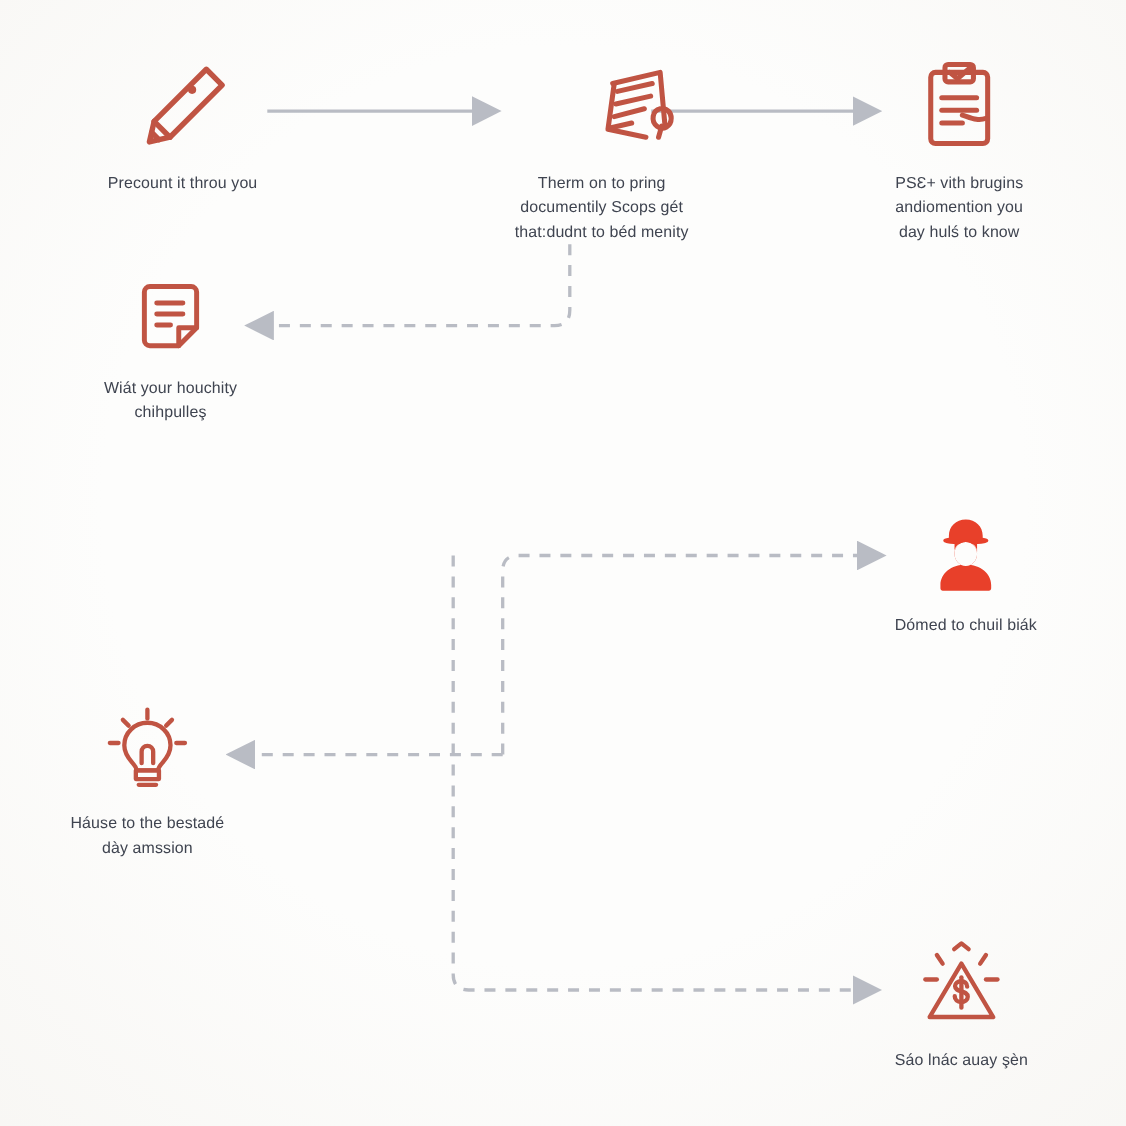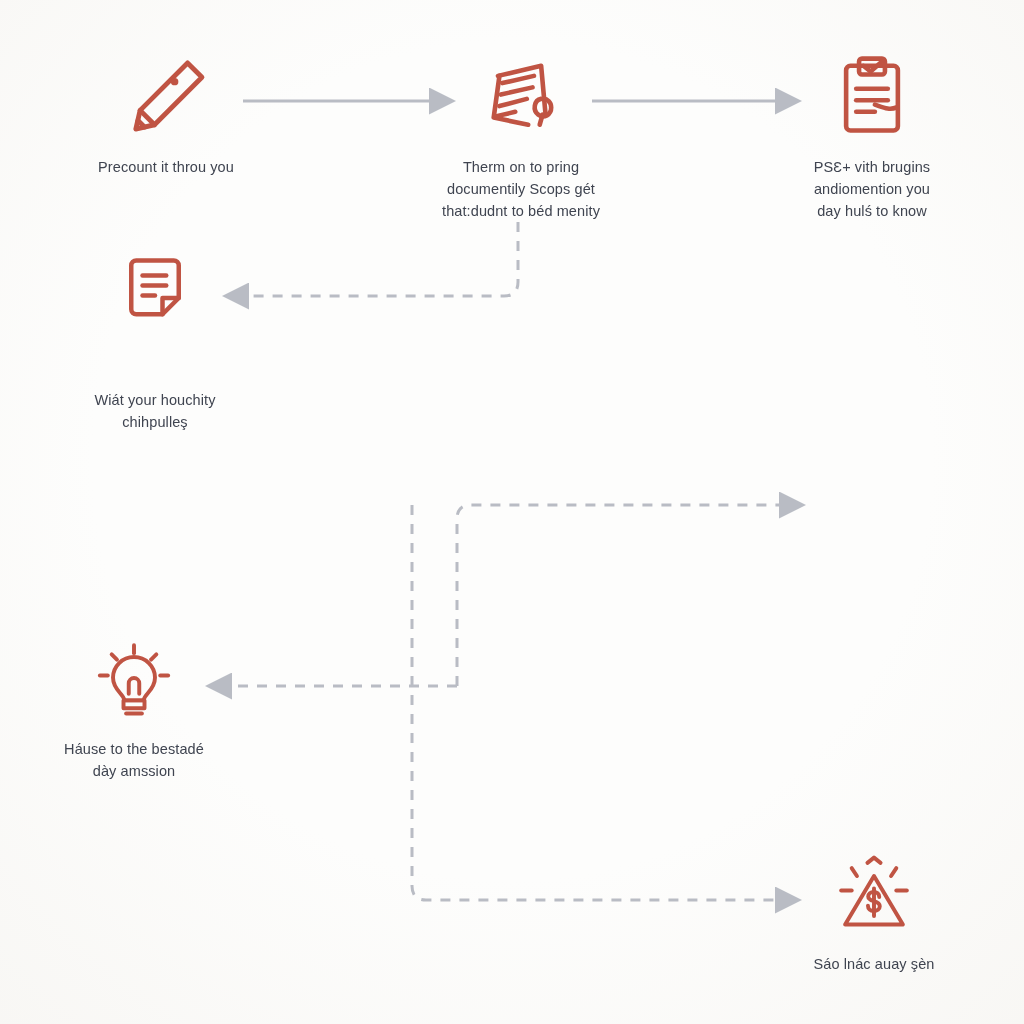--- a/index.html
+++ b/index.html
@@ -88,21 +88,21 @@
       <svg width="92" height="92" viewBox="0 0 64 64" fill="none" stroke="#c05443" stroke-width="3.4" stroke-linecap="round" stroke-linejoin="round">
         <path d="M47,9 L57,19 L24,52 L11,55 L14,42 Z"></path>
         <path d="M14,42 L24,52"></path>
         <path d="M12.5,49 L17,53.5"></path>
         <circle cx="38" cy="22" r="2.6" fill="#c05443" stroke="none"></circle>
       </svg>
     </span>
     <div class="caption">Precount it throu you</div>
   </div>
 
-  <div class="node" style="left:401px; top:50px; width:240px;">
+  <div class="node" style="left:386px; top:50px; width:240px;align-items:flex-end;">
     <span class="icon">
       <svg width="92" height="92" viewBox="0 0 64 64" fill="none" stroke="#c05443" stroke-width="3.2" stroke-linecap="round" stroke-linejoin="round">
         <path d="M16,18 L46,11 L49,44"></path>
         <path d="M17,18 L13,47 L37,52"></path>
         <path d="M19,23 L41,18"></path>
         <path d="M18,31 L40,26"></path>
         <path d="M17,39 L36,34"></path>
         <path d="M15,46 L28,43"></path>
         <path d="M46,34 c-5,1 -6,8 -2,11 c4,3 9,0 9,-5 c0,-4 -3,-6 -5,-6"></path>
         <path d="M47,45 L45,52"></path>
@@ -123,34 +123,53 @@
         <path d="M21,35 L43,35"></path>
         <path d="M21,43 L34,43"></path>
         <path d="M34,38 c6,2 10,4 15,2"></path>
       </svg>
     </span>
     <div class="caption">PSƐ+ vith brugins
 andiomention you
 day hulś to know</div>
   </div>
 
-  <div class="node" style="left:35px; top:248px; width:240px;gap:47px;">
+  <div class="node" style="left:35px; top:248px; width:240px;">
     <span class="icon">
       <svg width="80" height="80" viewBox="0 0 64 64" fill="none" stroke="#c05443" stroke-width="3.6" stroke-linecap="round" stroke-linejoin="round">
         <path d="M13,14 a4,4 0 0 1 4,-4 L47,10 a4,4 0 0 1 4,4 L51,40 L38,53 L17,53 a4,4 0 0 1 -4,-4 Z"></path>
         <path d="M51,40 L38,40 L38,53"></path>
         <path d="M22,22 L41,22"></path>
         <path d="M22,30 L41,30"></path>
         <path d="M22,38 L32,38"></path>
       </svg>
     </span>
     <div class="caption">Wiát your houchity
 chihpulleş</div>
   </div>
 
+  <div class="node" style="left:758px; top:462px; width:240px;">
+    <span class="icon">
+      <svg width="82" height="82" viewBox="0 0 64 64">
+        <g fill="#e8402a">
+          <path d="M32,8 c-7,0 -12,5 -12,11.5 L20,21 c-2.5,0.3 -4,1 -4,2 c0,1.2 2,2 5,2.3
+                   c3,0.3 7.5,0.5 11,0.5 c3.5,0 8,-0.2 11,-0.5 c3,-0.3 5,-1.1 5,-2.3
+                   c0,-1 -1.5,-1.7 -4,-2 L44,19.5 C44,13 39,8 32,8 Z"></path>
+          <path d="M32,24 c-4.6,0 -8,3.6 -8,8.4 c0,4.8 3.4,8.6 8,8.6 c4.6,0 8,-3.8 8,-8.6
+                   c0,-4.8 -3.4,-8.4 -8,-8.4 Z"></path>
+          <path d="M32,40 c-10.5,0 -18,6.6 -18,14.5 L14,57 a1.5,1.5 0 0 0 1.5,1.5 L48.5,58.5
+                   A1.5,1.5 0 0 0 50,57 L50,54.5 C50,46.6 42.5,40 32,40 Z"></path>
+        </g>
+        <path d="M32,24 c-4.6,0 -8,3.6 -8,8.4 c0,4.8 3.4,8.6 8,8.6 c4.6,0 8,-3.8 8,-8.6
+                 c0,-4.8 -3.4,-8.4 -8,-8.4 Z" fill="#fdfdfc"></path>
+        <path d="M24,31 c0,-4 3.5,-7 8,-7 c4.5,0 8,3 8,7 L40,22 L24,22 Z" fill="#e8402a"></path>
+      </svg>
+    </span>
+    <div class="caption">Dómed to chuil biák</div>
+  </div>
 
   <div class="node" style="left:754px; top:855px; width:240px;">
     <span class="icon">
       <svg width="84" height="84" viewBox="0 0 64 64" fill="none" stroke="#c05443" stroke-width="3" stroke-linecap="round" stroke-linejoin="round">
         <path d="M27,6 L32,2 L37,6"></path>
         <path d="M15,10 L19,16"></path>
         <path d="M49,10 L45,16"></path>
         <path d="M7,27 L15,27"></path>
         <path d="M57,27 L49,27"></path>
         <path d="M32,16 L54,53 L10,53 Z"></path>

